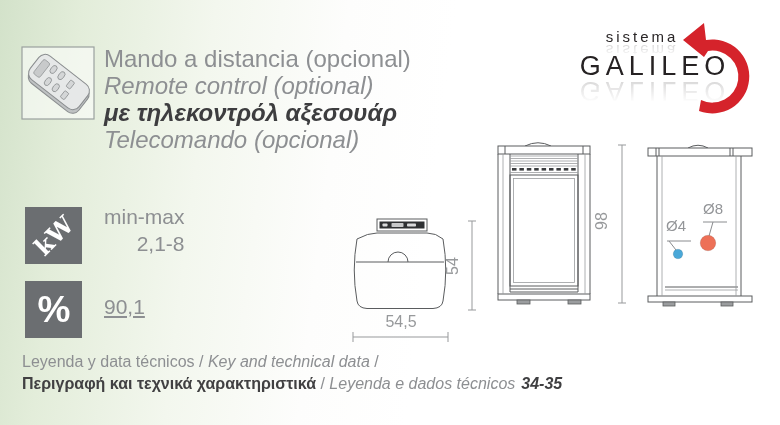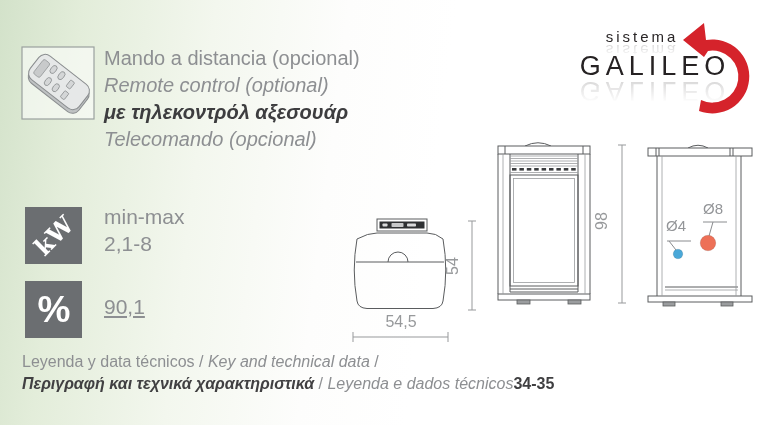--- a/index.html
+++ b/index.html
@@ -4,21 +4,21 @@
 <style>
   * { margin:0; padding:0; box-sizing:border-box; }
   body { font-family:"Liberation Sans", sans-serif; }
   .page {
     position:relative; width:780px; height:425px; overflow:hidden;
     background:linear-gradient(97deg,#d3e2ca 0%,#e3edda 10%,#f3f7ee 26%,#fdfdfc 42%,#ffffff 55%);
   }
   .abs { position:absolute; }
 
   
-  .hdr { left:104px; top:45px; line-height:27px; font-size:20px; color:#8d8f92; }
+  .hdr { left:104px; top:45px; line-height:27px; font-size:24px; color:#8d8f92; }
   .hdr .it { font-style:italic; }
   .hdr .gk { font-weight:bold; color:#3d3d3f;font-style:italic; }
 
   
   .logo { left:560px; top:20px; width:200px; height:112px; }
   .logo .sub  { position:absolute; left:0; top:8px;  width:164px; text-align:center;
                 font-size:15px; letter-spacing:3px; color:#2a2627; }
   .logo .main { position:absolute; left:0; top:31px; width:190px; text-align:center;
                 font-size:27px; letter-spacing:5px; color:#262223; }
   .logo .refl { transform:scaleY(-1); opacity:.28; color:#4a4647;
@@ -30,28 +30,28 @@
 
   
   .badge { width:57px; height:57px; background:#6b6e71; display:flex;
            align-items:center; justify-content:center; color:#fff; }
   .badge-kw  { left:25px; top:207px; }
   .badge-pct { left:25px; top:281px; }
   .badge .kw  { font-family:"DejaVu Serif", serif; font-weight:bold; font-size:24px;
                 transform:rotate(-45deg); display:inline-block; }
   .badge .pct { font-weight:bold; font-size:37px; letter-spacing:-1px; }
   .spectext { color:#8d8f92; font-size:21px; line-height:27px; }
-  .spec-power { left:104px; top:203px; }
+  .spec-power { left:104px; top:203px;text-align:right; }
   .spec-eff   { left:104px; top:293px;text-decoration:underline; }
 
   
   .footer { left:22px; top:351px; font-size:16px; line-height:21.5px; color:#8d8f92; }
   .footer .it { font-style:italic;margin-top:8px; }
-  .footer .gk { font-weight:bold; color:#414042;font-style:italic; }
-  .footer .pg { font-weight:bold; color:#3f3f41; margin-left:0; }
+  .footer .gk { font-weight:bold; color:#414042; }
+  .footer .pg { font-weight:bold; color:#3f3f41; margin-left:6px;font-style:italic; }
 
   svg { display:block; }
   svg text { font-family:"Liberation Sans", sans-serif; }
   .dimtxt { fill:#97999b; font-size:16px; }
   .lbltxt { fill:#939598; font-size:15px; }
 </style>
 </head>
 <body>
 
 <div class="page">

